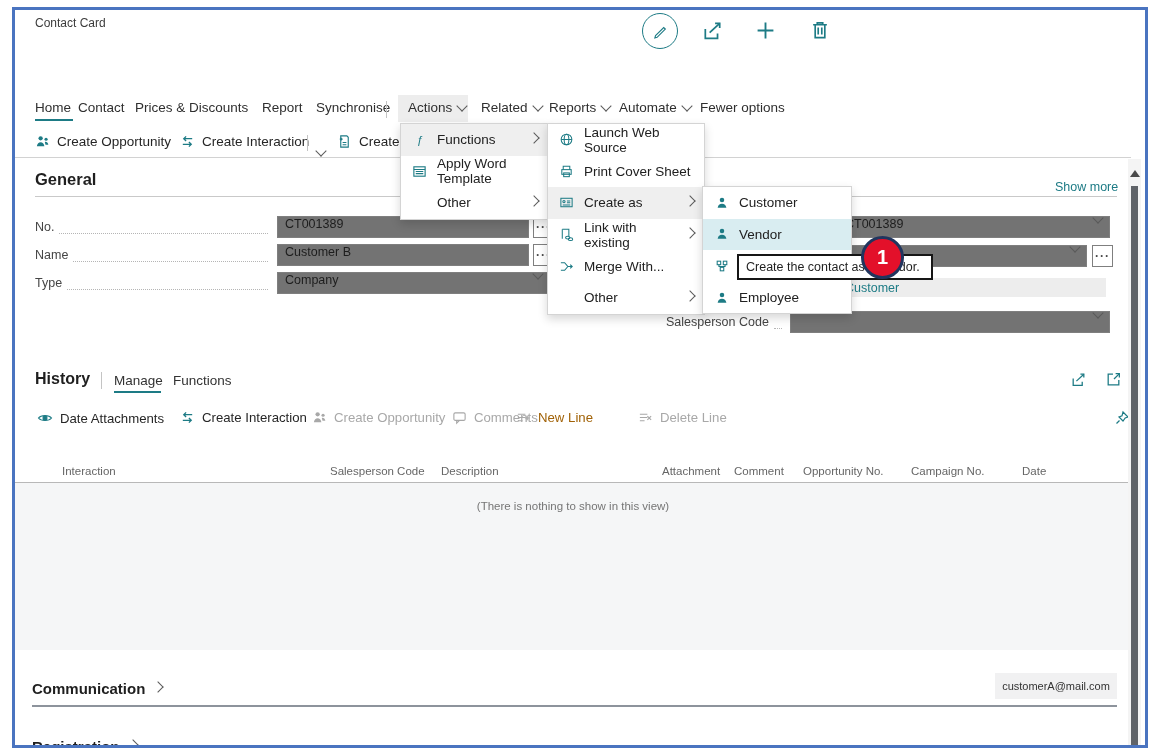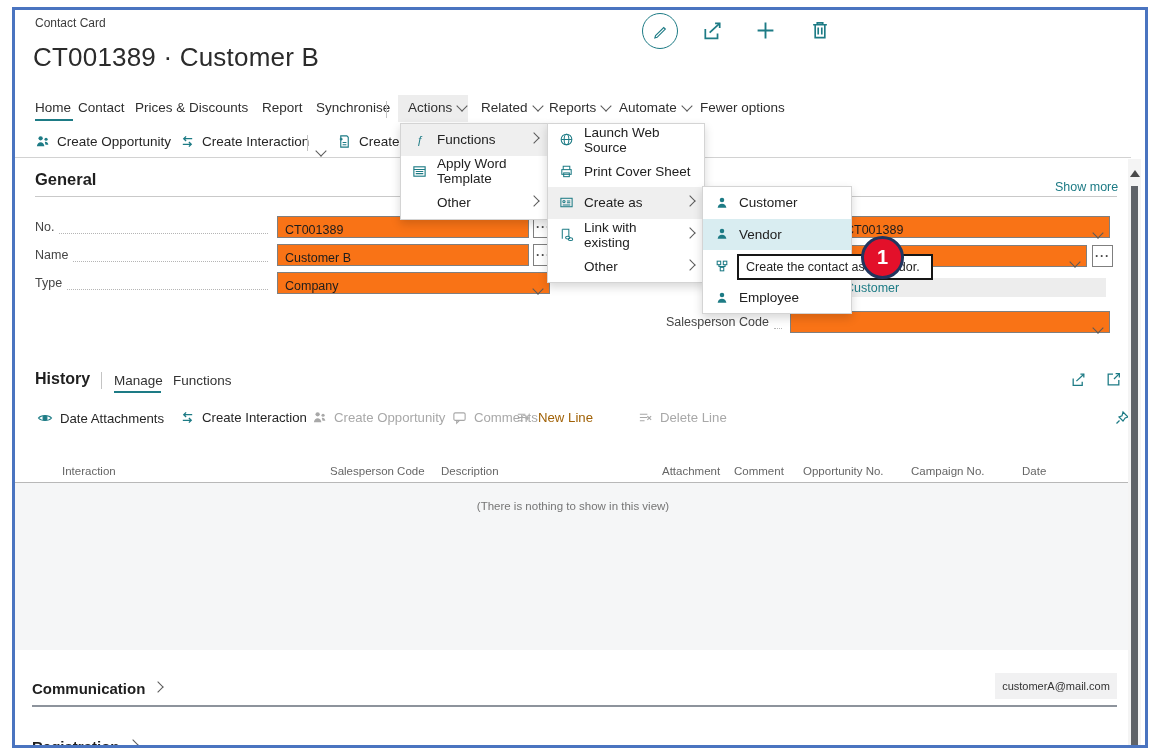--- a/index.html
+++ b/index.html
@@ -14,43 +14,42 @@
   .chev{display:inline-block;width:7px;height:7px;border-right:1.4px solid #5a5a5a;
         border-bottom:1.4px solid #5a5a5a;transform:rotate(45deg);margin-top:-3px;}
   .chev.r{transform:rotate(-45deg);}
   .ab-item{font-size:13.5px;color:#262626;display:flex;align-items:center;gap:7px;}
   .icon{display:inline-flex;align-items:center;justify-content:center;color:#1d7b85;}
   .gray-i{color:#a8a8a8!important;}
   .sect-h{font-size:16.5px;font-weight:700;color:#1f1f1f;}
   .hr{background:#c9c9c9;height:1px;}
   .flabel{display:flex;align-items:center;font-size:12.5px;color:#454545;height:22px;}
   .dots{flex:1;border-bottom:1px dotted #b5b5b5;height:55%;margin:0 5px;}
-  .inputbox{background:#f97316;border:1px solid #7f7f7f;height:22px;box-sizing:border-box;
-            font-size:12.5px;color:#1d1d1d;display:flex;align-items:flex-end;padding:0 7px;}
+  .inputbox{background:#737373;border:1px solid #7f7f7f;height:22px;box-sizing:border-box;
+            font-size:12.5px;color:#1d1d1d;display:flex;align-items:flex-start;padding:0 7px;}
   .inputbox .chev{margin-left:auto;}
   .ellip{width:21px;height:22px;border:1px solid #7f7f7f;background:#fff;box-sizing:border-box;
          display:flex;align-items:center;justify-content:center;font-size:12px;color:#4a4a4a;
          font-weight:700;letter-spacing:1px;}
   .menu{background:#fff;border:1px solid #d4d4d4;box-shadow:0 4px 9px rgba(0,0,0,.16);z-index:30;}
   .mi{height:31.6px;display:flex;align-items:center;padding:0 10px;font-size:13.5px;color:#212121;}
   .mi .ic{width:17px;margin-right:9px;display:inline-flex;justify-content:center;color:#1d7b85;}
   .mi .lbl{flex:1;}
   .mi.hl{background:#efefef;}
   .mi.hl-v{background:#d9edf1;}
   .col-h{font-size:11.5px;color:#666;}
   .tab{font-size:13.5px;color:#333;}
   svg{display:block;}
 </style>
 </head>
 <body>
 
 <div id="screen">
 
   <div class="abs caption" style="left:35px;top:16px;">Contact Card</div>
-  <div class="abs title" style="left:33px;top:42px;">CT001389 · Customer B</div>
 
   <div class="abs" style="left:642px;top:13px;width:34px;height:34px;border:1.4px solid #1d7b85;border-radius:50%;display:flex;align-items:center;justify-content:center;">
     <span class="icon">
       <svg width="16" height="16" viewBox="0 0 16 16">
           <path d="M3.5 12.7l8.2-8.2 1.6 1.6-8.2 8.2-2.2.6z" fill="none" stroke="currentColor" stroke-width="1.2"></path>
         </svg>
     </span>
   </div>
   <div class="abs icon" style="left:701px;top:19px;">
     <span>
@@ -378,20 +377,29 @@
             <path d="M3.5 2.5h7v7"></path>
             <path d="M3.5 2.5v10"></path>
             <ellipse cx="9.3" cy="11.3" rx="2.3" ry="1.5"></ellipse>
             <ellipse cx="12.3" cy="13" rx="2.3" ry="1.5"></ellipse>
           </svg>
         </span>
       <span class="lbl">Link with existing</span>
       <span class="chev r"></span>
     </div>
     <div class="mi">
+      <span class="ic">
+          <svg width="15" height="15" viewBox="0 0 16 16" fill="none" stroke="currentColor" stroke-width="1.2">
+            <path d="M2 4h4l3.5 4H14M2 12h4l3.5-4"></path>
+            <path d="M12 6l2 2-2 2"></path>
+          </svg>
+        </span>
+      <span class="lbl">Merge With...</span>
+    </div>
+    <div class="mi">
       <span class="ic"></span>
       <span class="lbl">Other</span>
       <span class="chev r"></span>
     </div>
   </div>
 
   <div class="abs menu" style="left:702px;top:186px;width:148px;">
     <div class="mi">
       <span class="ic">
           <svg width="14" height="14" viewBox="0 0 16 16">

